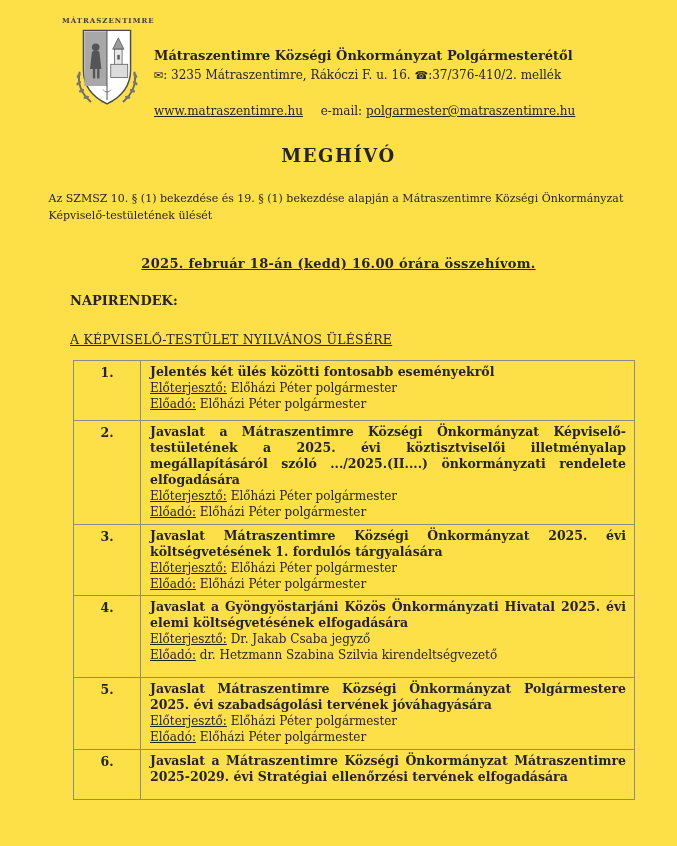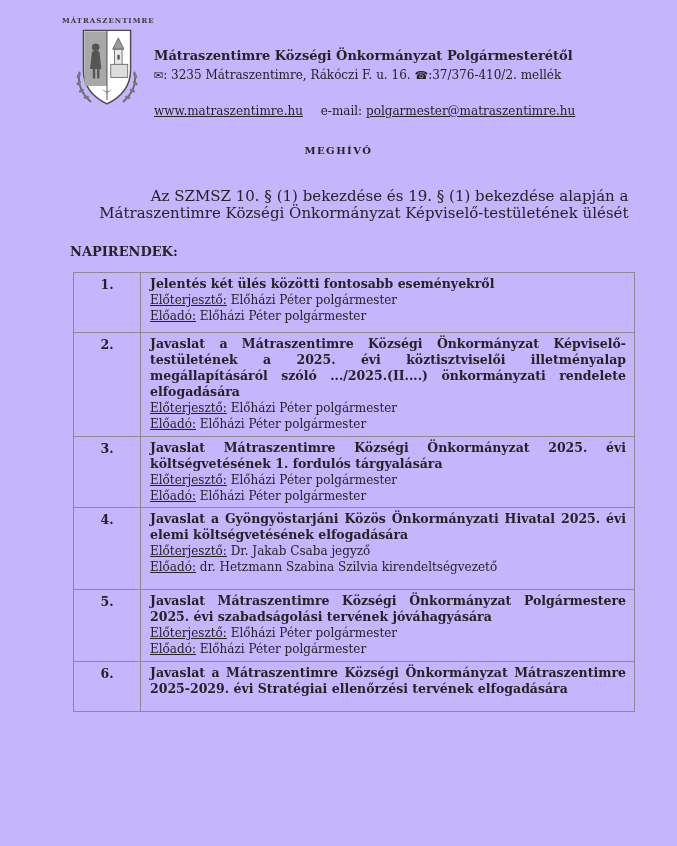--- a/index.html
+++ b/index.html
@@ -1,36 +1,36 @@
 <!DOCTYPE html>
 <html><head>
 <meta charset="utf-8">
 <style>
   * { box-sizing: border-box; }
   html, body { margin: 0; padding: 0; background: #ffffff; }
   .page {
     width: 677px; height: 846px; margin: 0 auto; position: relative;
-    background: #c4b5fd; color: #242424; overflow: hidden;
+    background: #fde047; color: #242424; overflow: hidden;
     font-family: "DejaVu Serif", "Liberation Serif", serif;
   }
 
   
   .letterhead { display: flex; align-items: flex-start; padding: 16px 0 0 62px; }
   .crest { width: 90px; text-align: center; flex: 0 0 auto; }
   .crest-caption { font-size: 7px; font-weight: bold; letter-spacing: 1px; color: #3c3c3c; margin-bottom: 1px; }
   .letterhead-text { padding-top: 32px; padding-left: 2px; font-size: 12px; line-height: 16px; }
   .org-title { font-weight: bold; font-size: 13px; margin-bottom: 3px; }
   .addr-line .glyph { font-family: "DejaVu Sans", sans-serif; font-size: 11px; }
   .links-line { margin-top: 19px; }
   .u { text-decoration: underline; }
   .email-label { margin-left: 14px; }
 
   
-  .doc-title { text-align: center; font-weight: bold; font-size: 10px; letter-spacing: 1.5px; margin-top: 26px; }
-  .intro { text-align: right; font-size: 15px; line-height: 17px; width: 580px; margin: 32px auto 0; }
+  .doc-title { text-align: center; font-weight: bold; font-size: 18px; letter-spacing: 1.5px; margin-top: 26px; }
+  .intro { text-align: left; font-size: 11px; line-height: 17px; width: 580px; margin: 24px auto 0; }
   .date-line { text-align: center; font-weight: bold; font-size: 13px; margin-top: 32px; }
   .date-line span { text-decoration: underline; letter-spacing: 0.3px; }
 
   .venue { display: flex; margin: 34px 0 0 70px; font-size: 12.5px; line-height: 16px; }
   .venue-label { font-weight: bold; text-decoration: underline; width: 95px; flex: 0 0 auto; }
   .venue-lines .b { font-weight: bold; }
 
   .agenda-heading { margin: 22px 0 0 70px; font-weight: bold; font-size: 13px; }
   .session-heading { margin: 24px 0 0 70px; text-decoration: underline; font-size: 12.5px; letter-spacing: 0.2px; }
 
@@ -99,23 +99,25 @@
         <span class="email-label">e-mail:</span>
         <span class="u">polgarmester@matraszentimre.hu</span>
       </div>
     </div>
   </header>
 
   <h1 class="doc-title" style="margin:26px 0 0;">MEGHÍVÓ</h1>
 
   <p class="intro">Az SZMSZ 10. § (1) bekezdése és 19. § (1) bekezdése alapján a Mátraszentimre Községi Önkormányzat Képviselő-testületének ülését</p>
 
+  <p class="date-line" style="margin:32px 0 0;"><span>2025. február 18-án (kedd) 16.00 órára összehívom.</span></p>
 
 
   <div class="agenda-heading">NAPIRENDEK:</div>
+  <div class="session-heading">A KÉPVISELŐ-TESTÜLET NYILVÁNOS ÜLÉSÉRE</div>
 
   <table class="agenda">
     <tbody>
       <tr class="r1">
         <td class="num">1.</td>
         <td class="body-cell">
           <p class="item-title">Jelentés két ülés közötti fontosabb eseményekről</p>
           <div class="item-line"><span class="lbl">Előterjesztő:</span><span> Előházi Péter polgármester</span></div>
           <div class="item-line"><span class="lbl">Előadó:</span><span> Előházi Péter polgármester</span></div>
         </td>

